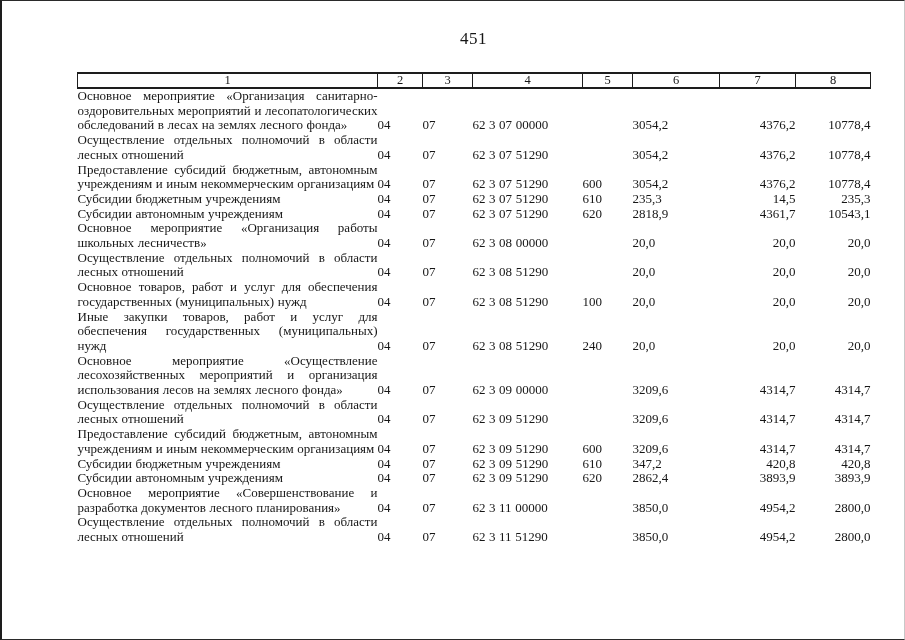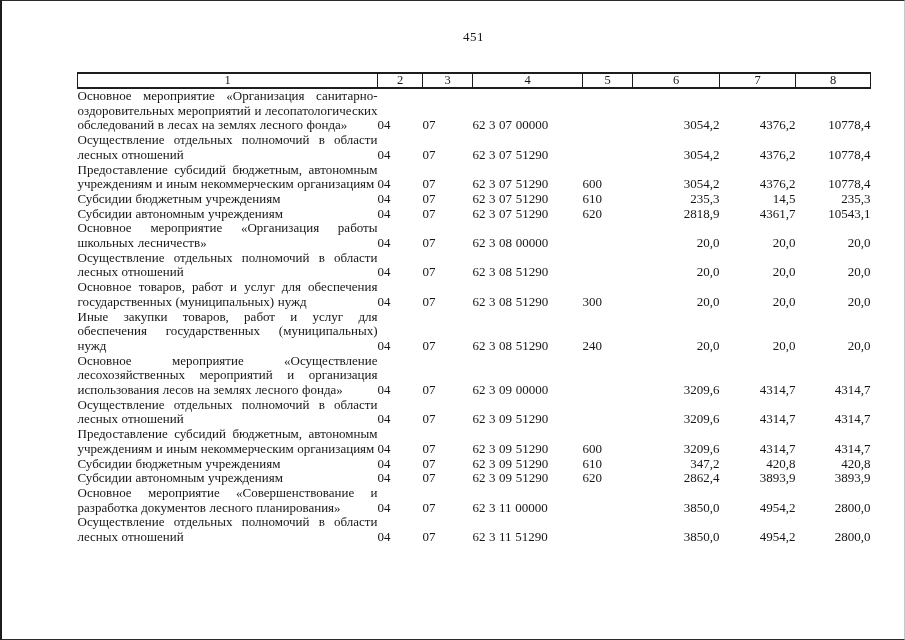--- a/index.html
+++ b/index.html
@@ -23,21 +23,21 @@
     border-bottom: 1px solid #2a2a2a;
     border-right: 1px solid #c8c8c8;
     overflow: hidden;
   }
   .page-number {
     position: absolute;
     top: 28px;
     left: 75px;
     width: 793px;
     text-align: center;
-    font-size: 13px;
+    font-size: 17px;
     letter-spacing: 0.5px;
   }
   table.budget-table {
     position: absolute;
     top: 71px;
     left: 75px;
     width: 793px;
     border-collapse: collapse;
     table-layout: fixed;
     font-size: 13px;
@@ -55,21 +55,21 @@
     text-align: center;
   }
   table.budget-table tbody td {
     padding: 0;
     vertical-align: bottom;
     word-spacing: 0.3px;
   }
   td.c1 { text-align: justify; padding-left: 10px; padding-right: 2px; }
   td.c2, td.c3, td.c5 { text-align: left; }
   td.c4 { padding-left: 18px; white-space: nowrap; margin-top: 36px; }
-  td.c6 { text-align: right; padding-right: 5px; }
+  td.c6 { padding-right: 5px; }
   td.c7 { text-align: right; padding-right: 4px; margin-top: 6px; }
   td.c8 { text-align: right; padding-right: 3px; }
 </style>
 </head>
 <body>
 
 <div class="page">
 
   <div class="page-number">451</div>
 
@@ -165,21 +165,21 @@
           <td class="c5"></td>
           <td class="c6">20,0</td>
           <td class="c7">20,0</td>
           <td class="c8">20,0</td>
         </tr>
         <tr>
           <td class="c1">Основное товаров, работ и услуг для обеспечения государственных (муниципальных) нужд</td>
           <td class="c2">04</td>
           <td class="c3">07</td>
           <td class="c4">62 3 08 51290</td>
-          <td class="c5">300</td>
+          <td class="c5">100</td>
           <td class="c6">20,0</td>
           <td class="c7">20,0</td>
           <td class="c8">20,0</td>
         </tr>
         <tr>
           <td class="c1">Иные закупки товаров, работ и услуг для обеспечения государственных (муниципальных) нужд</td>
           <td class="c2">04</td>
           <td class="c3">07</td>
           <td class="c4">62 3 08 51290</td>
           <td class="c5">240</td>

